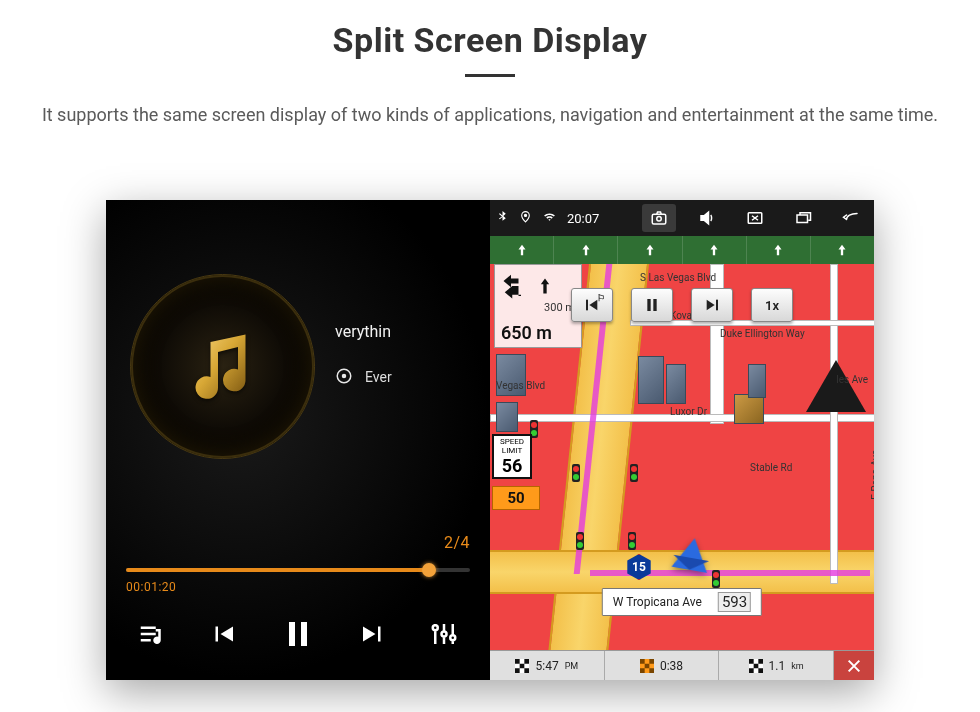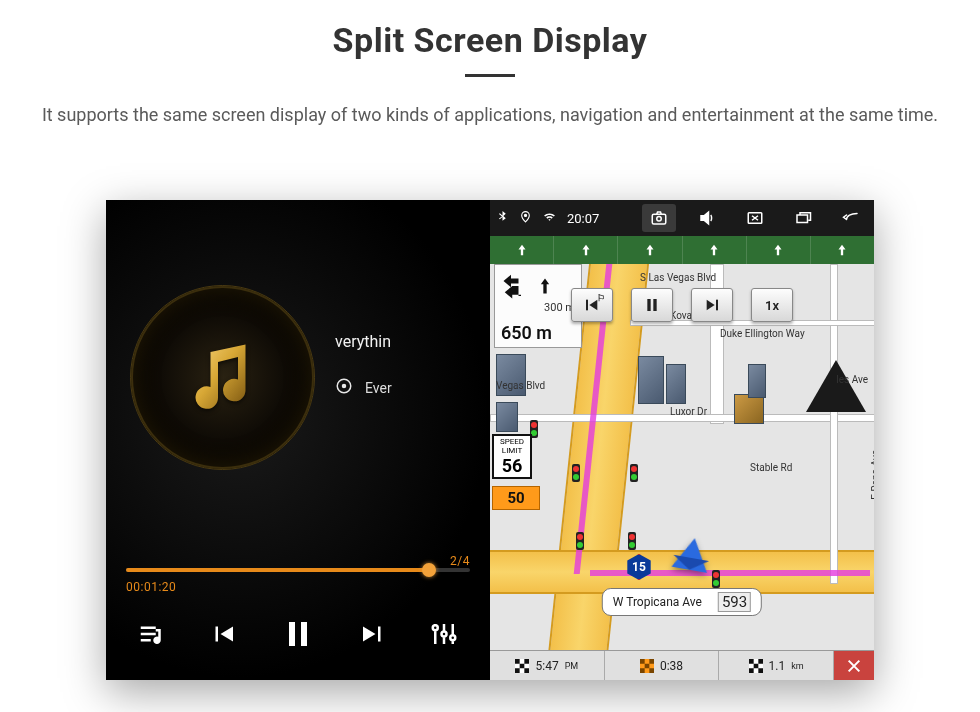--- a/index.html
+++ b/index.html
@@ -110,23 +110,23 @@
     color: #ddd;
     font-size: 14px;
   }
   .meta-row svg { opacity: 0.9; }
   .progress-area {
     padding: 0 20px;
     position: relative;
   }
   .track-count {
     color: #e78a1a;
-    font-size: 12px;
+    font-size: 16px;
     text-align: right;
-    margin-bottom: 0;
+    margin-bottom: 16px;
     letter-spacing: 0.5px;
   }
   .progress-bar {
     position: relative;
     height: 4px;
     background: #333;
     border-radius: 2px;
   }
   .progress-fill {
     position: absolute;
@@ -201,21 +201,21 @@
     flex: 1;
     display: flex;
     align-items: center;
     justify-content: center;
     border-right: 1px solid rgba(255,255,255,0.15);
   }
   .lane:last-child { border-right: none; }
   .map-area {
     flex: 1;
     position: relative;
-    background: #e5e5e5;
+    background: #ef4444;
     overflow: hidden;
   }
   
   .road-vert {
     position: absolute;
     background: linear-gradient(to right, #f3c04a 0%, #f9d56a 50%, #f3c04a 100%);
     border-left: 2px solid #d49b1f;
     border-right: 2px solid #d49b1f;
   }
   .road-horz {
@@ -347,21 +347,21 @@
     border-right: 18px solid transparent;
     border-top: 12px solid #1a4aaf;
   }
   .road-name {
     position: absolute;
     left: 50%;
     bottom: 34px;
     transform: translateX(-50%);
     background: #fff;
     border: 1px solid #777;
-    border-radius: 9px;
+    border-radius: 1px;
     font-size: 12px;
     color: #222;
     padding: 3px 10px;
     display: flex;
     align-items: center;
     gap: 16px;
   }
   .road-name .tag {
     font-size: 15px;
     background: #eee;

